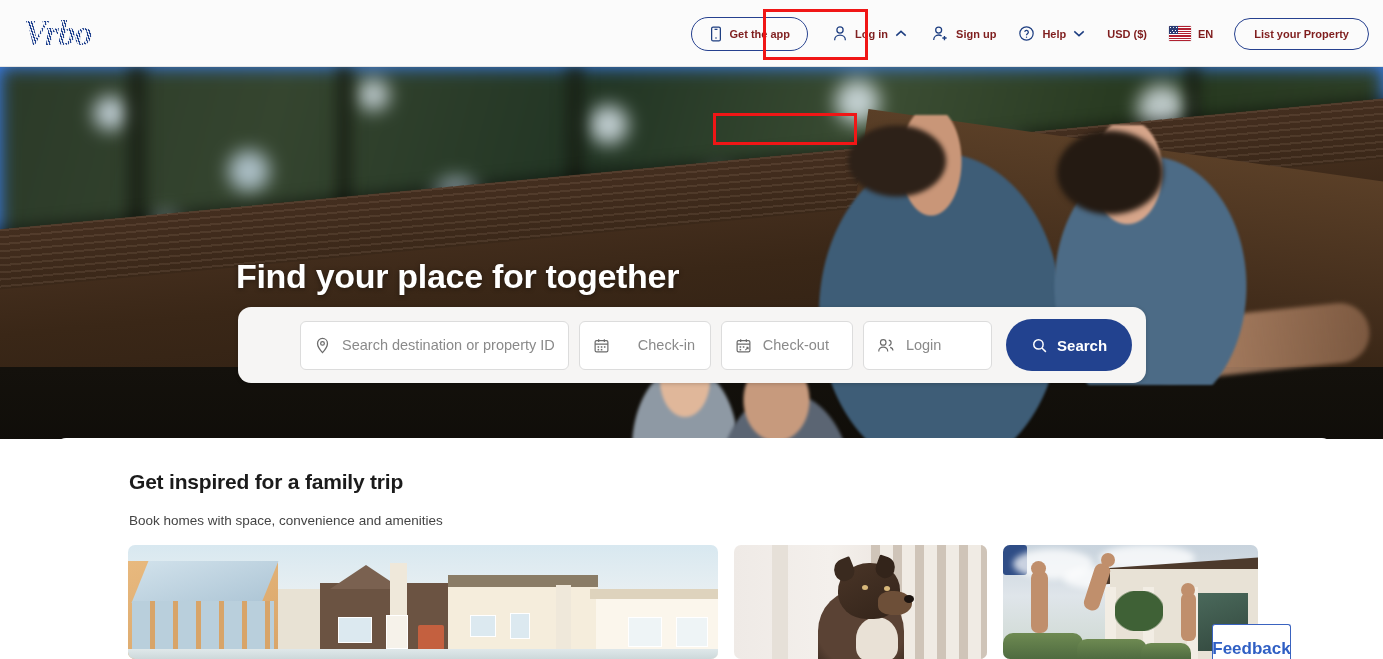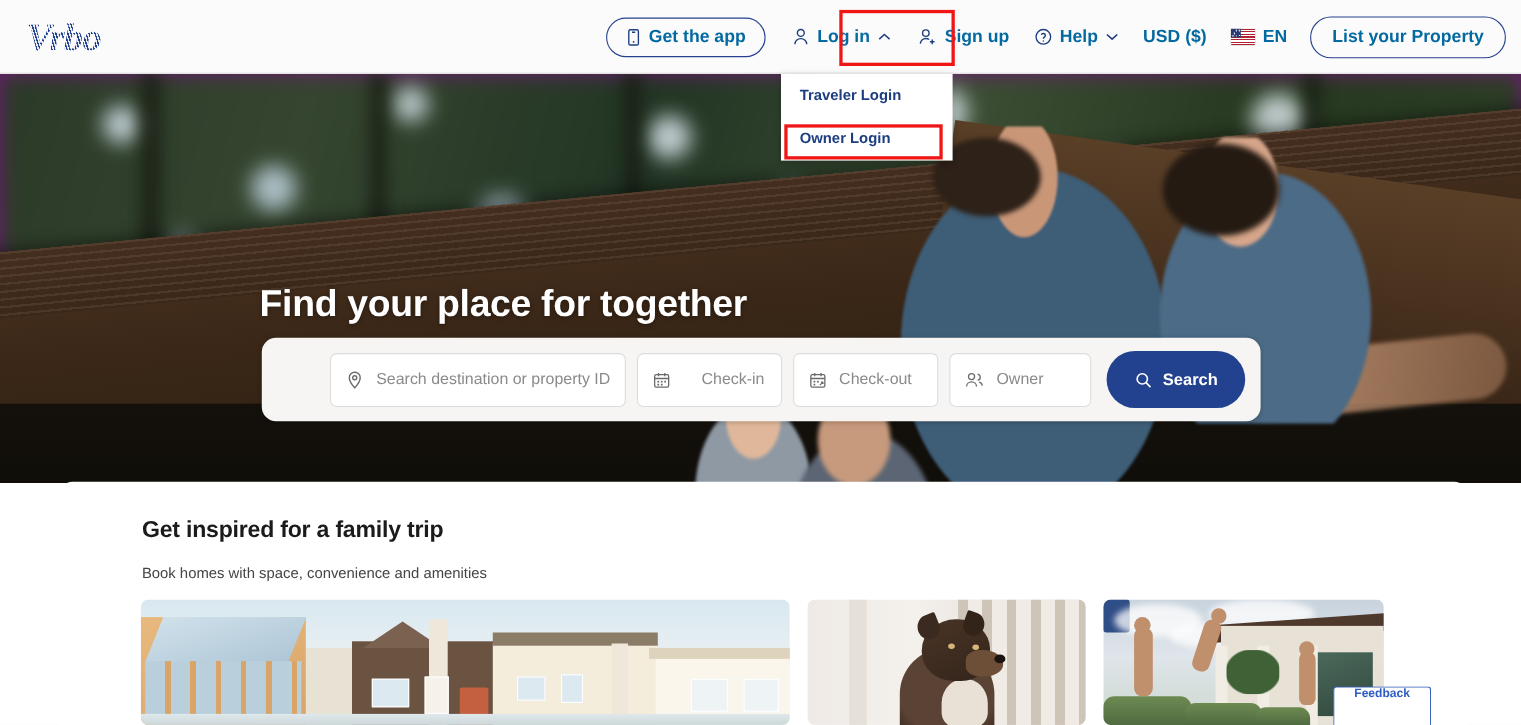--- a/index.html
+++ b/index.html
@@ -38,21 +38,21 @@
       rgba(251,251,251,0.92) 1.3px, rgba(251,251,251,0.92) 2.6px);
     pointer-events: none;
   }
 
   .nav-right {
     position: absolute; right: 14px; top: 0; height: 67px;
     display: flex; align-items: center; gap: 0px;
   }
   .nav-item {
     display: flex; align-items: center; gap: 7px;
-    color: #0369a1; font-size: 16px; font-weight: 700;
+    color: #7f1d1d; font-size: 11px; font-weight: 700;
     padding: 9px 11px; white-space: nowrap; cursor: pointer;
     background: none; border: none;
     font-family: "Liberation Sans", sans-serif;
   }
   .pill {
     border: 1px solid #26418f; border-radius: 22px;
     padding: 8px 17px; margin-right: 10px;
   }
   .pill-strong { border: 1.4px solid #26418f; border-radius: 22px; padding: 9px 19px; margin-left: 10px; }
   .icon { display: inline-flex; align-items: center; justify-content: center; }
@@ -102,21 +102,21 @@
     font-family: "Liberation Sans", sans-serif;
   }
   .hl-owner {
     position: absolute; left: 713px; top: 113px; width: 144px; height: 32px;
     border: 3px solid #f01616; z-index: 62; pointer-events: none;
   }
 
   
   .hero {
     position: absolute; left: 0; top: 67px; width: 1383px; height: 372px;
-    overflow: hidden; background: #701a75;
+    overflow: hidden; background: #3b82f6;
   }
   .hero-bg { position: absolute; inset: 0; }
   
   .forest {
     position: absolute; left: 0; top: 0; width: 100%; height: 62%;
     background:
       radial-gradient(circle at 8% 20%, rgba(214,228,238,0.85) 14px, transparent 20px),
       radial-gradient(circle at 18% 45%, rgba(200,220,234,0.8) 17px, transparent 24px),
       radial-gradient(circle at 27% 12%, rgba(222,234,242,0.8) 13px, transparent 19px),
       radial-gradient(circle at 33% 58%, rgba(196,216,232,0.78) 19px, transparent 27px),
@@ -311,25 +311,25 @@
   .pp-dad-short { left: 25px; top: 78px; width: 24px; height: 30px; background: #2f4d86; border-radius: 3px; }
   .pp-kid { left: 86px; top: 18px; width: 16px; height: 48px; border-radius: 7px; transform: rotate(18deg); }
   .pp-kid-head { left: 98px; top: 8px; width: 14px; height: 14px; border-radius: 50%; }
   .pp-mom { left: 178px; top: 48px; width: 15px; height: 48px; border-radius: 6px; }
   .pp-mom-head { left: 178px; top: 38px; width: 14px; height: 14px; border-radius: 50%; }
   .pv-tree { position:absolute; left:112px; top:46px; width:48px; height:40px;
     background: radial-gradient(ellipse at 50% 50%, #3f6136 0 24px, transparent 26px); }
 
   
   .feedback {
-    position: absolute; left: 1212px; top: 624px; width: 89px; height: 35px;
+    position: absolute; left: 1212px; top: 624px; width: 79px; height: 35px;
     background: #ffffff; border: 1px solid #3a63c0; border-bottom: none;
     border-radius: 3px 3px 0 0;
-    display: flex; align-items: flex-start; justify-content: center;
-    color: #2f5fc4; font-size: 11px; font-weight: 700; cursor: pointer;
+    display: flex; align-items: flex-end; justify-content: center;
+    color: #2f5fc4; font-size: 17px; font-weight: 700; cursor: pointer;
     z-index: 70;
   }
 </style>
 </head>
 <body>
 
 <div id="page">
 
   <div class="hero">
     <div class="hero-bg">
@@ -393,21 +393,21 @@
 
       <div class="field f-guest">
         <span class="icon">
           <svg width="18" height="17" viewBox="0 0 26 24" fill="none" stroke="#6b6b6b" stroke-width="1.7">
             <circle cx="9" cy="7.5" r="4"></circle>
             <path d="M2.5 20.5c0-3.6 2.9-6.2 6.5-6.2s6.5 2.6 6.5 6.2"></path>
             <path d="M17 4.2c2 .4 3.4 2 3.4 4s-1.4 3.6-3.4 4"></path>
             <path d="M19 14.8c2.4.6 4 2.4 4 4.6"></path>
           </svg>
         </span>
-        <span class="field-ph">Owner</span>
+        <span class="field-ph">Login</span>
       </div>
 
       <button class="search-btn">
         <span class="icon">
           <svg width="17" height="17" viewBox="0 0 24 24" fill="none" stroke="#ffffff" stroke-width="2.1">
             <circle cx="10.5" cy="10.5" r="6.6"></circle>
               <path d="M15.4 15.4L21 21"></path>
           </svg>
         </span>
         <span>Search</span>
@@ -564,28 +564,20 @@
         <span>EN</span>
       </div>
 
       <div class="nav-item pill-strong">
         <span>List your Property</span>
       </div>
 
     </div>
   </div>
 
-  <div class="dropdown">
-    <div class="dd-item">
-      <span>Traveler Login</span>
-    </div>
-    <div class="dd-item">
-      <span>Owner Login</span>
-    </div>
-  </div>
 
   <div class="hl-login"></div>
   <div class="hl-owner"></div>
 
   <div class="feedback">
     <span>Feedback</span>
   </div>
 
 </div>
 

